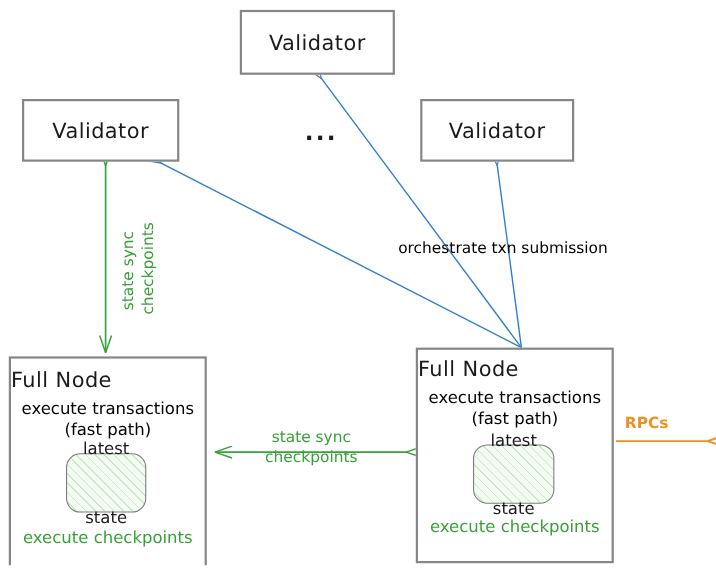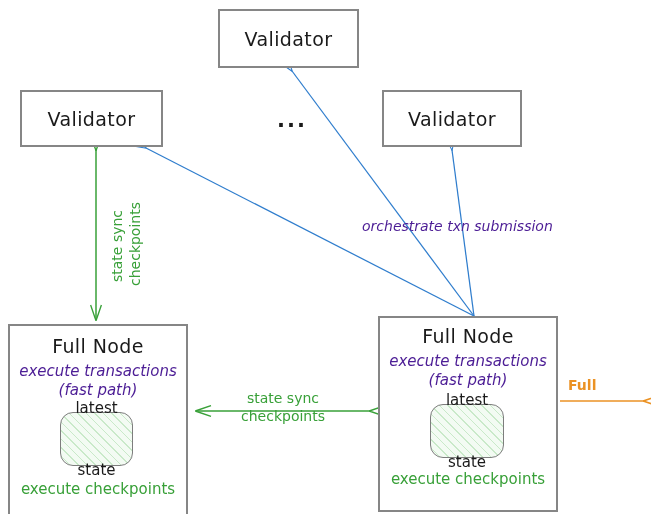--- a/index.html
+++ b/index.html
@@ -40,37 +40,36 @@
   .validator-label {
     font-family: "DejaVu Sans", sans-serif;
     font-size: 19px;
     color: #1a1a1a;
     letter-spacing: 0.4px;
     white-space: nowrap;
   }
   .fullnode-box {
     display: flex;
     flex-direction: column;
-    align-items: center;
   }
   .fullnode-title {
     font-family: "DejaVu Sans", sans-serif;
     font-size: 19px;
     color: #1a1a1a;
     letter-spacing: 0.4px;
     white-space: nowrap;
   }
   .fullnode-sub {
     font-family: "DejaVu Sans", sans-serif;
     font-size: 15px;
     line-height: 1.28;
     text-align: center;
     white-space: nowrap;
   }
-  .blue-text { color: #4c1d95; font-style: italic; }
+  .blue-text { color: #000000; }
   .green-text { color: #38a038; }
   .orange-text { color: #eb9224; }
   .state-box {
     position: absolute;
     box-sizing: border-box;
     border: 1.6px solid #7d7d7d;
     border-radius: 13px;
     background-color: #f3fbf3;
     background-image: repeating-linear-gradient(45deg,
         #c9e9c9 0px, #c9e9c9 1px, rgba(255,255,255,0) 1px, rgba(255,255,255,0) 6px);
@@ -197,15 +196,15 @@
   <div class="rot-label" style="left:109px; top:282px;">state sync</div>
   <div class="rot-label" style="left:127px; top:286px;">checkpoints</div>
 
   <div class="edge-label green-text" style="left:228px; top:390px; text-align:center; width:110px;">
     <div>state sync</div>
     <div>checkpoints</div>
   </div>
 
   <div class="edge-label blue-text" style="left:362px; top:218px;">orchestrate txn submission</div>
 
-  <div class="edge-label orange-text" style="left:568px; top:377px; font-weight:bold;">Full</div>
+  <div class="edge-label orange-text" style="left:568px; top:377px; font-weight:bold;">RPCs</div>
 
 </div>
 
 </body></html>

